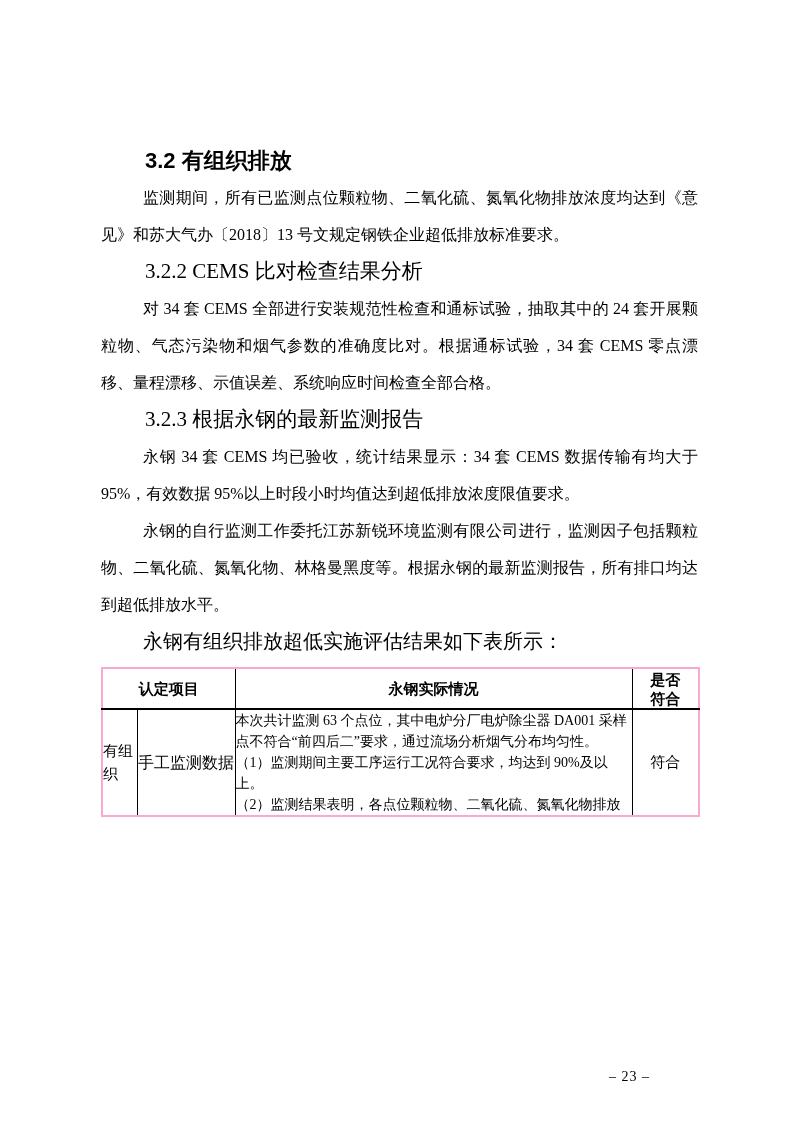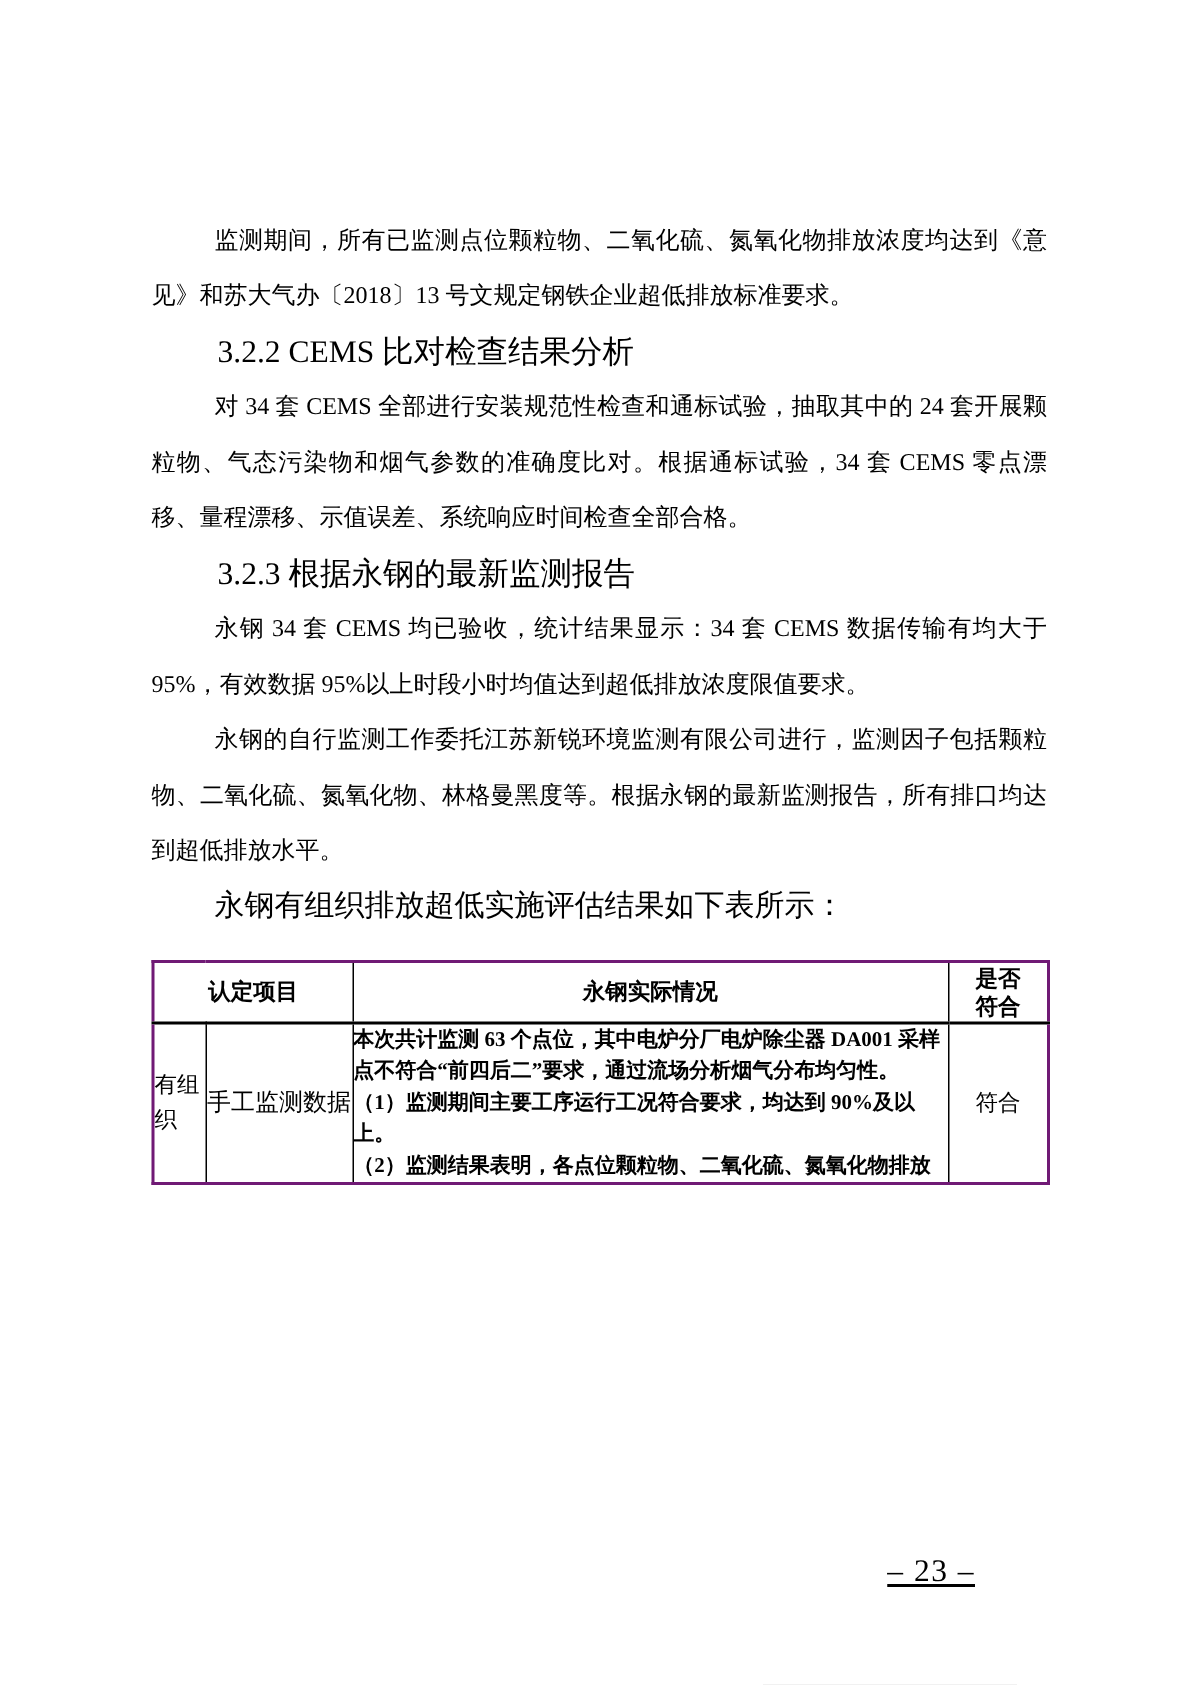--- a/index.html
+++ b/index.html
@@ -40,25 +40,25 @@
     text-align: justify;
     text-indent: 42px;
   }
   .table-intro {
     margin: 0;
     font-size: 20px;
     line-height: 37px;
     text-indent: 42px;
   }
   table.assess {
-    margin-top: 17px;
+    margin-top: 7px;
     width: 597px;
     table-layout: fixed;
     border-collapse: collapse;
-    border: 2px solid #701a75;
+    border: 2px solid #f9a8d4;
   }
   table.assess th, table.assess td {
     border: 1px solid #000;
     padding: 0;
     vertical-align: middle;
   }
   table.assess thead th {
     height: 39px;
     font-family: "Liberation Sans", "DejaVu Sans", sans-serif;
     font-size: 15px;
@@ -81,42 +81,41 @@
     line-height: 22px;
     text-align: center;
     padding: 0 8px;
   }
   td.situation {
     font-size: 14px;
     line-height: 21px;
     text-align: left;
     padding: 0 5px 0 6px;
     white-space: pre-line;
-    font-weight: bold;
   }
   td.compliance {
     font-size: 15px;
     text-align: center;
   }
   .page-number {
     position: absolute;
-    top: 1036px;
+    top: 1066px;
     right: 144px;
-    font-size: 21px;
+    font-size: 14px;
     line-height: 22px;
     letter-spacing: 1px;
-    text-decoration: underline;
   }
 </style>
 </head>
 <body>
 
 <div class="page">
   <div class="content">
 
+    <h2 class="h-main">3.2 有组织排放</h2>
 
     <p class="para">监测期间，所有已监测点位颗粒物、二氧化硫、氮氧化物排放浓度均达到《意见》和苏大气办〔2018〕13 号文规定钢铁企业超低排放标准要求。</p>
 
     <div class="sec-title">3.2.2 CEMS 比对检查结果分析</div>
     <p class="para">对 34 套 CEMS 全部进行安装规范性检查和通标试验，抽取其中的 24 套开展颗粒物、气态污染物和烟气参数的准确度比对。根据通标试验，34 套 CEMS 零点漂移、量程漂移、示值误差、系统响应时间检查全部合格。</p>
 
     <div class="sec-title">3.2.3 根据永钢的最新监测报告</div>
     <p class="para">永钢 34 套 CEMS 均已验收，统计结果显示：34 套 CEMS 数据传输有均大于 95%，有效数据 95%以上时段小时均值达到超低排放浓度限值要求。</p>
 
     <p class="para">永钢的自行监测工作委托江苏新锐环境监测有限公司进行，监测因子包括颗粒物、二氧化硫、氮氧化物、林格曼黑度等。根据永钢的最新监测报告，所有排口均达到超低排放水平。</p>

